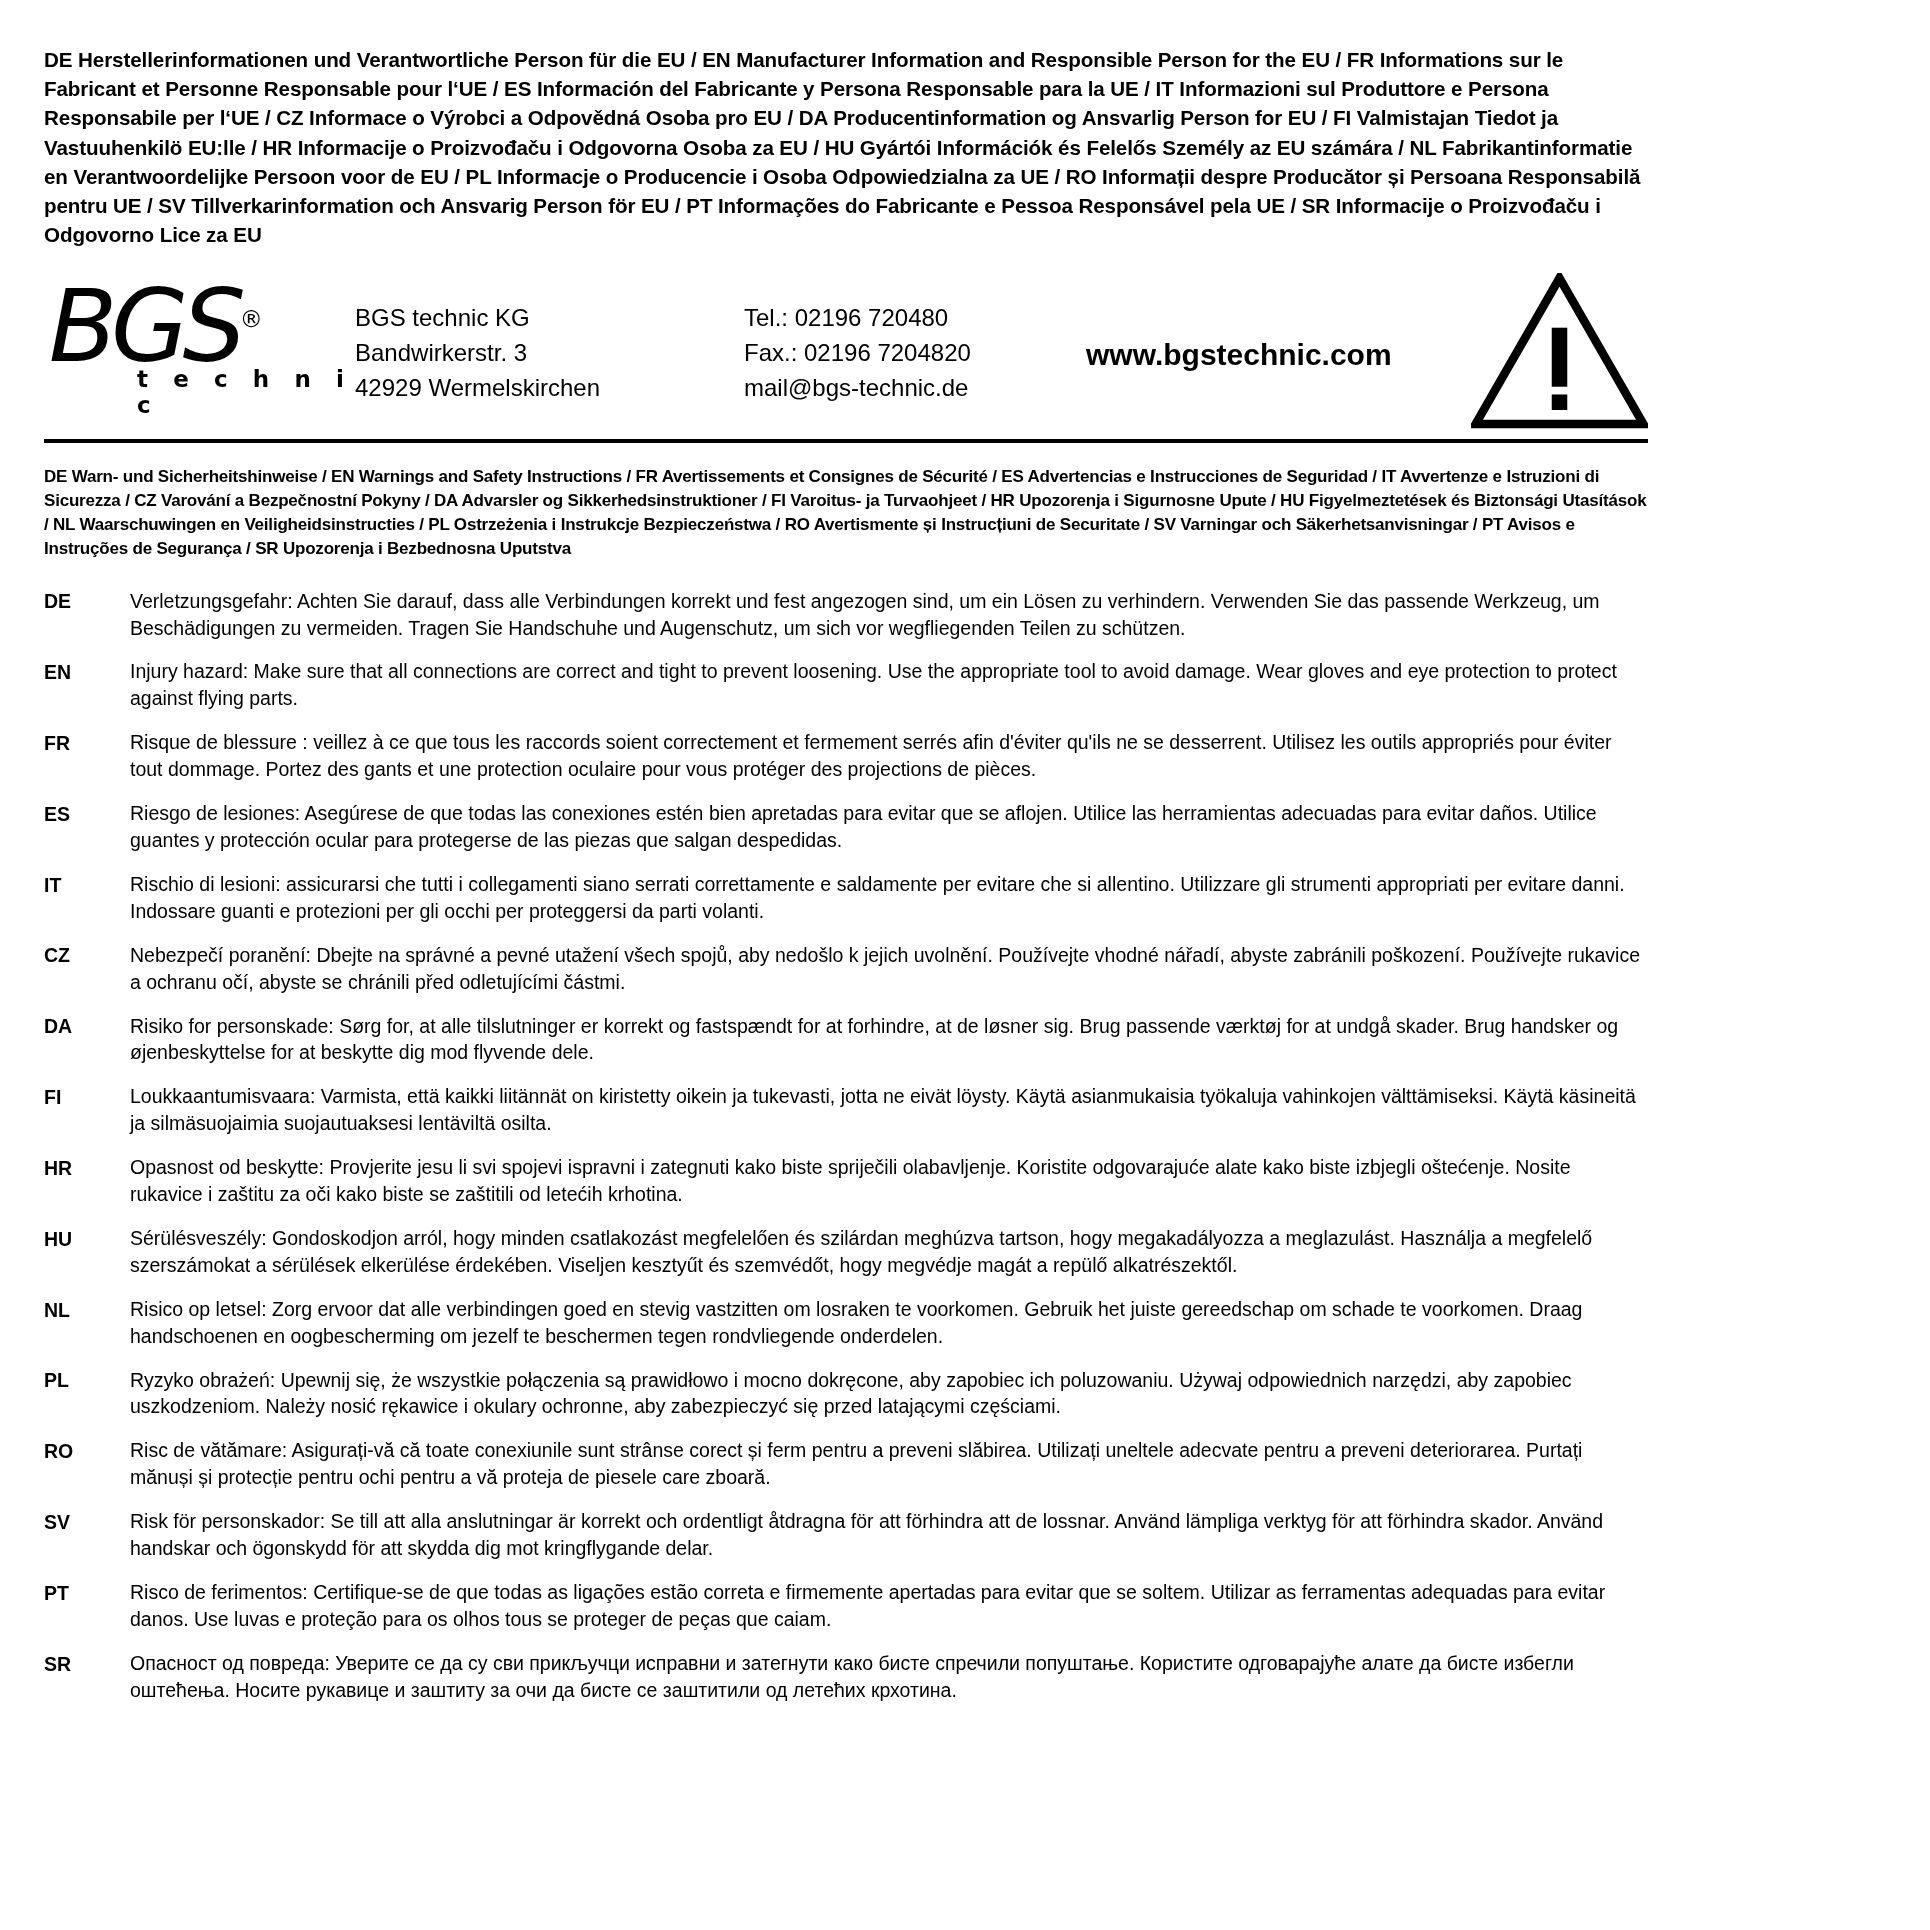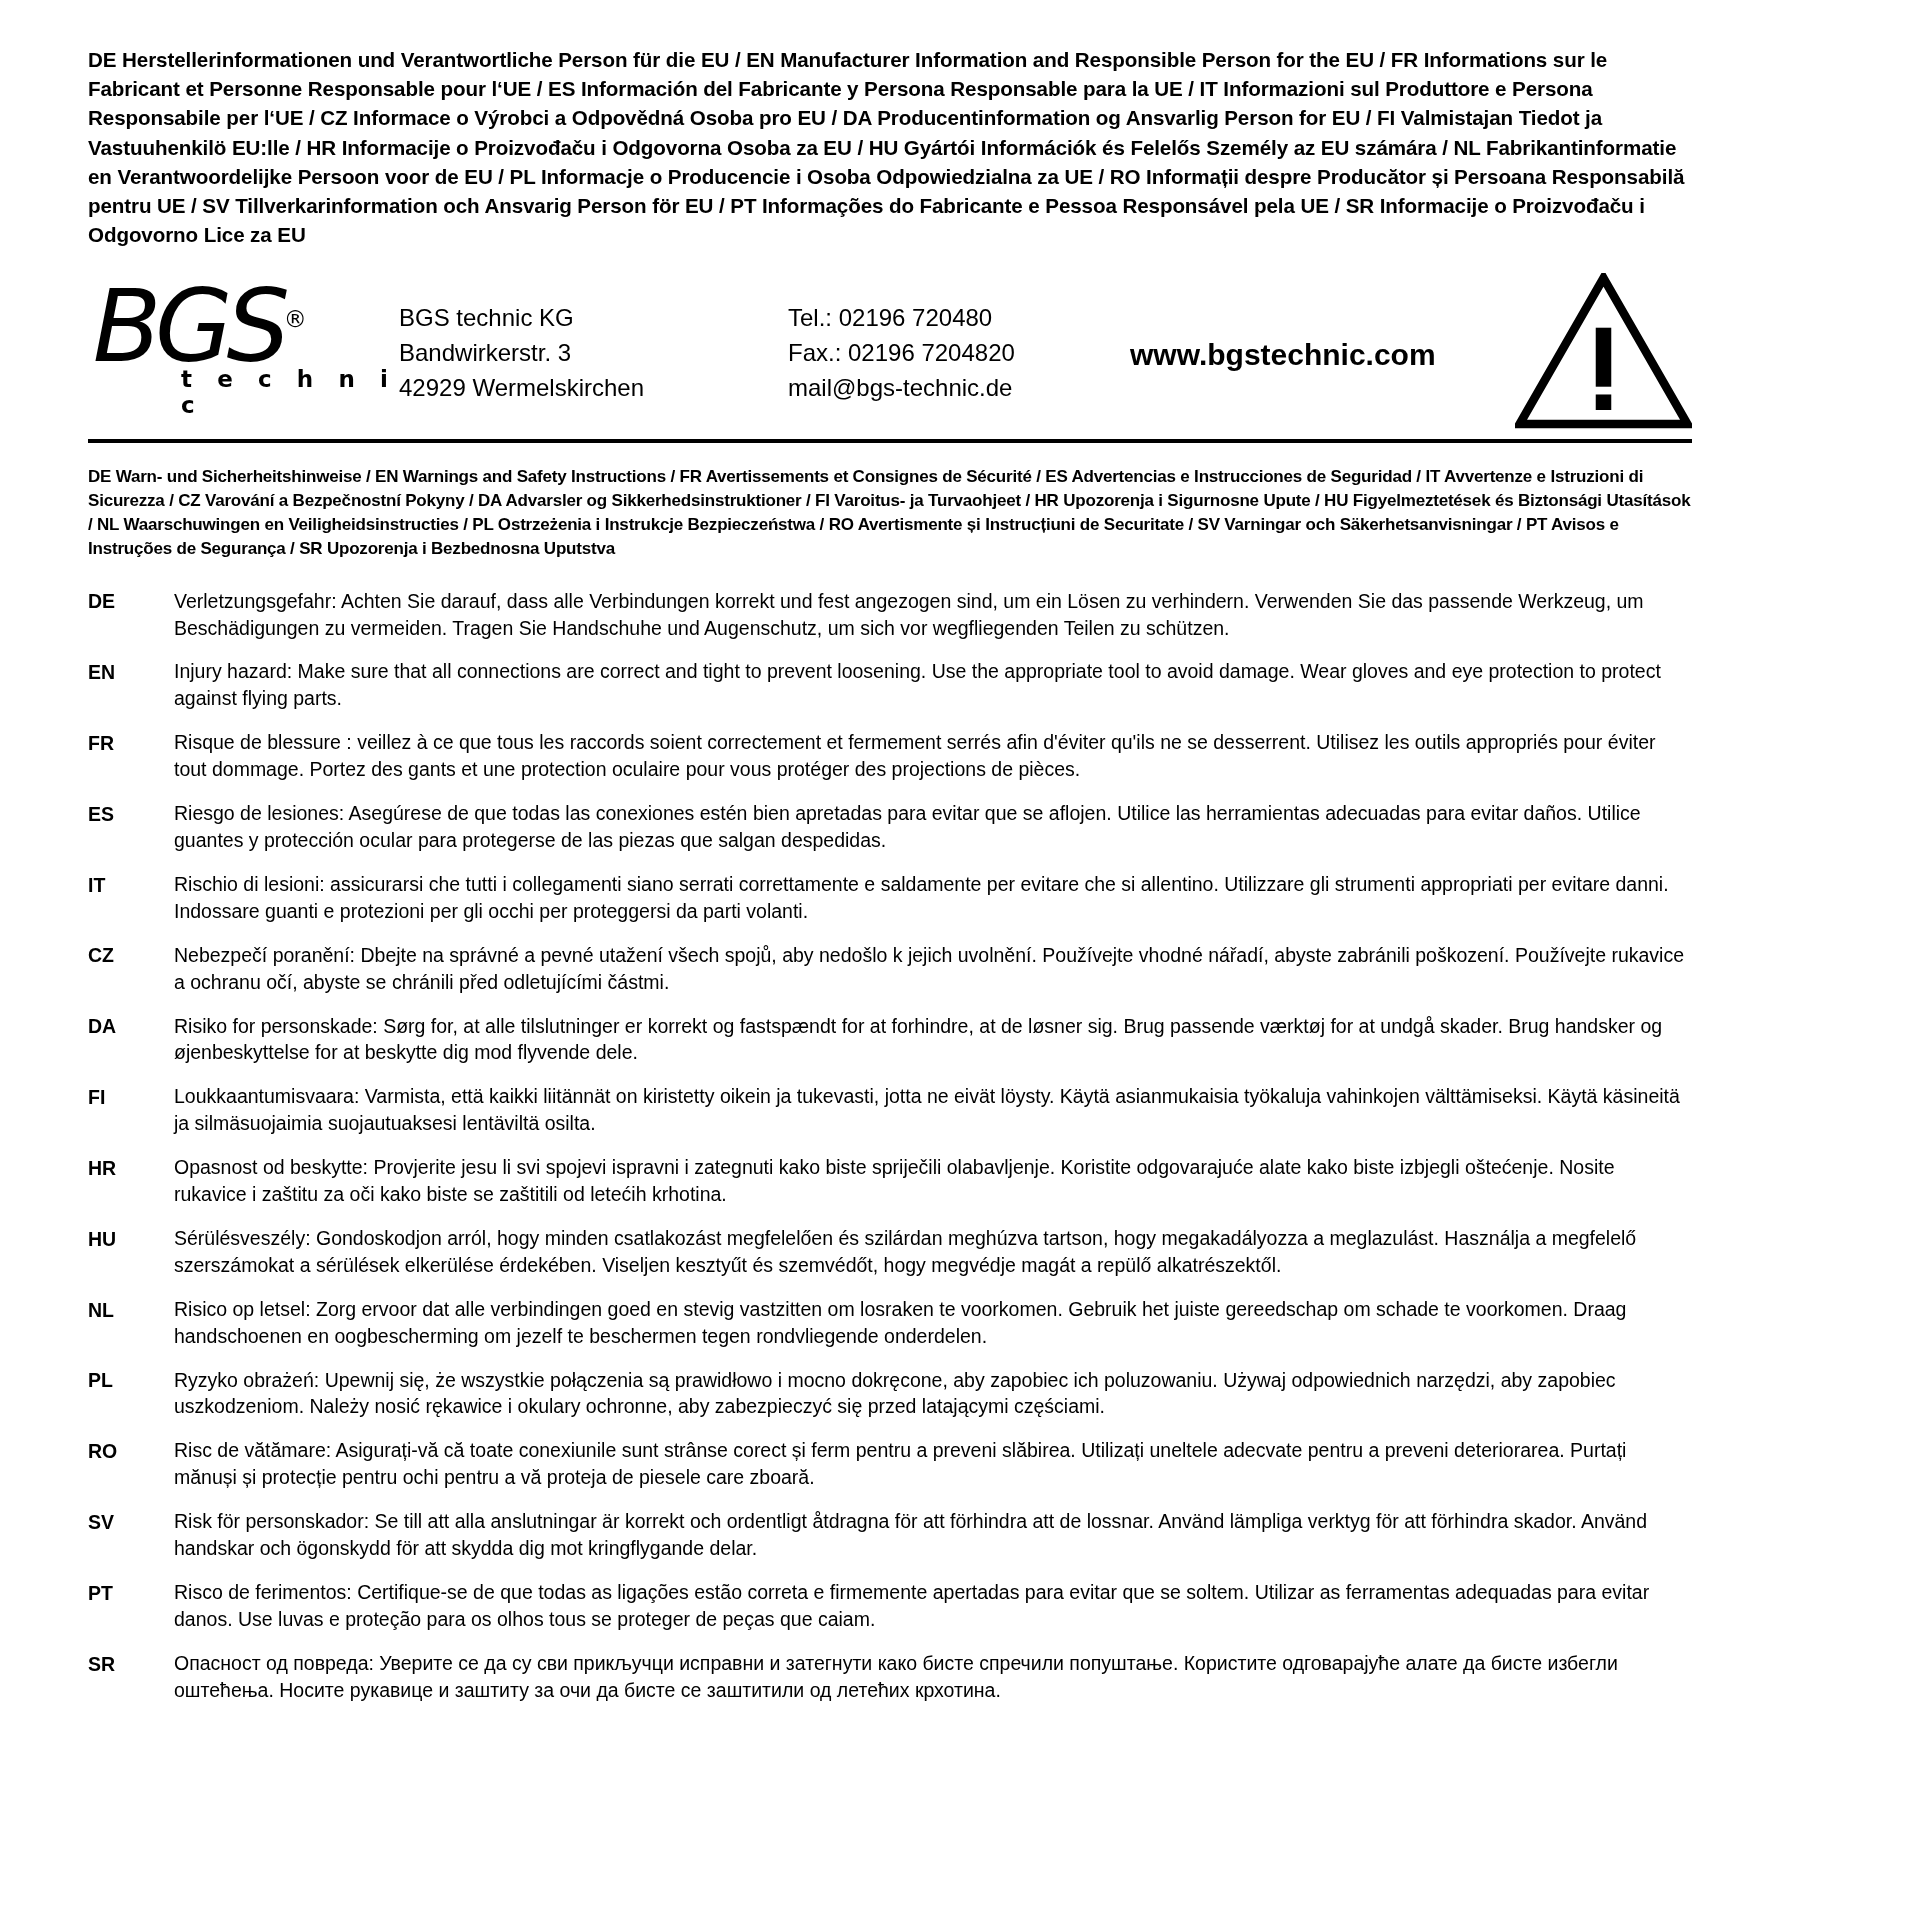--- a/index.html
+++ b/index.html
@@ -13,21 +13,20 @@
     font-family: "Liberation Sans", sans-serif;
     color: #000000;
     -webkit-font-smoothing: antialiased;
   }
   .page {
     width: 1692px;
     height: 1930px;
     box-sizing: border-box;
     padding: 37px 44px 0 44px;
     position: relative;
-    margin-left: 44px;
   }
 
   
   .top-heading {
     font-size: 20.6px;
     font-weight: bold;
     line-height: 1.42;
     letter-spacing: -0.1px;
     margin: 7.8px 0 0 0;
     text-align: left;

